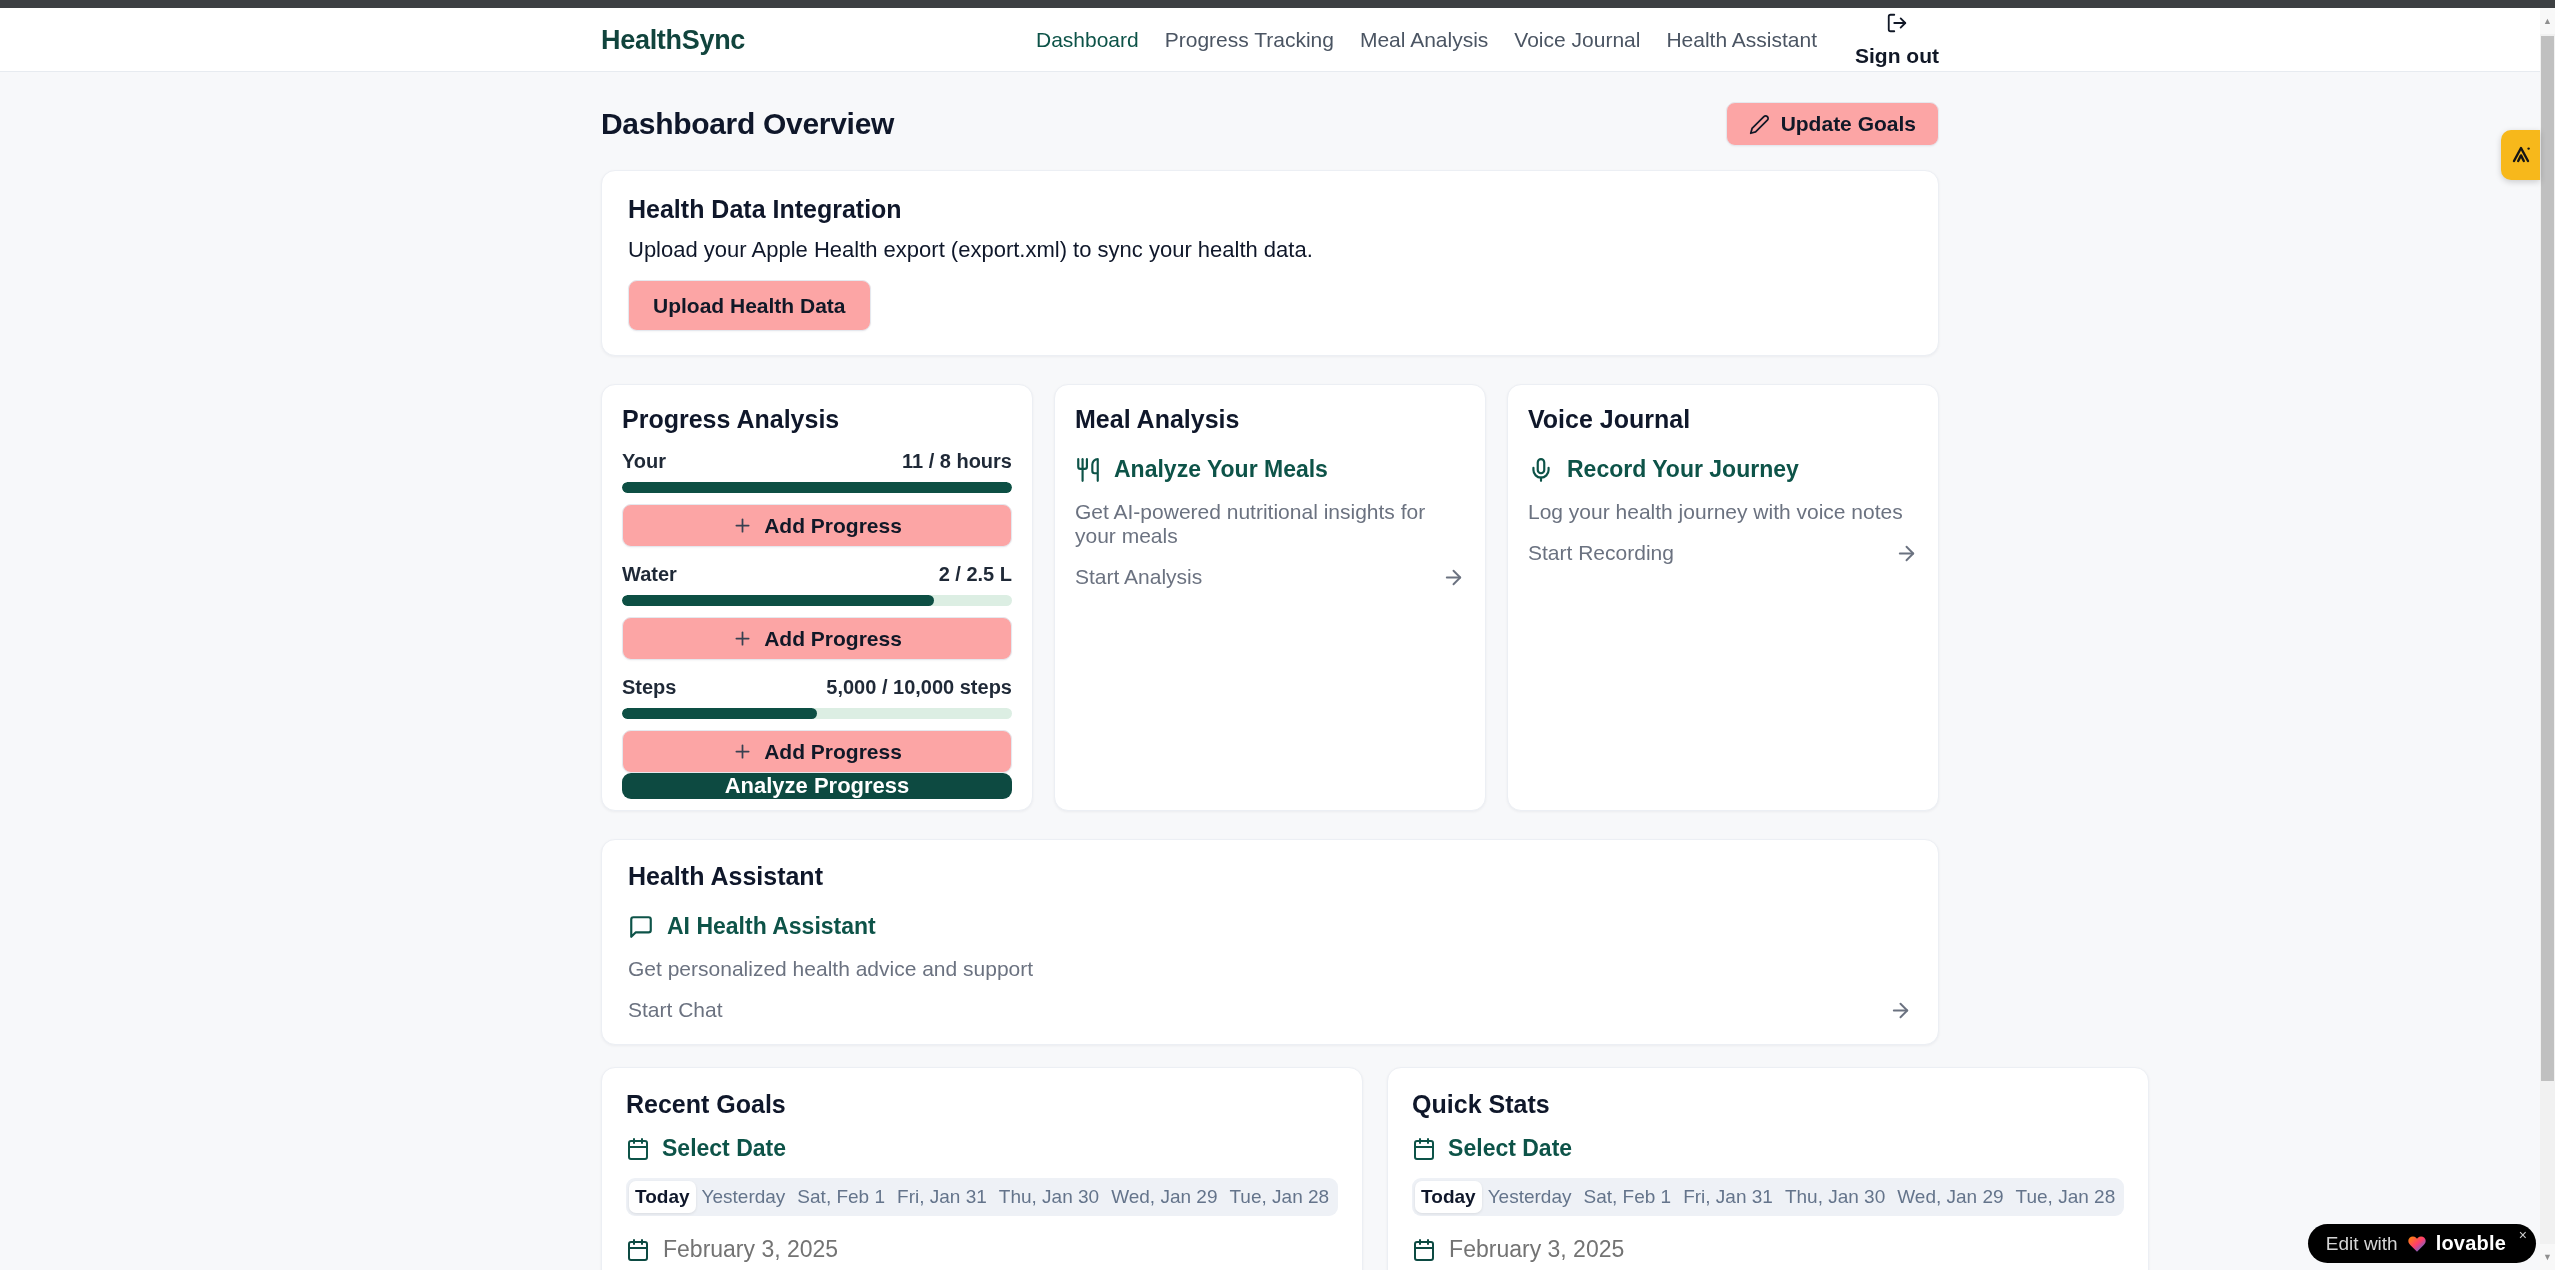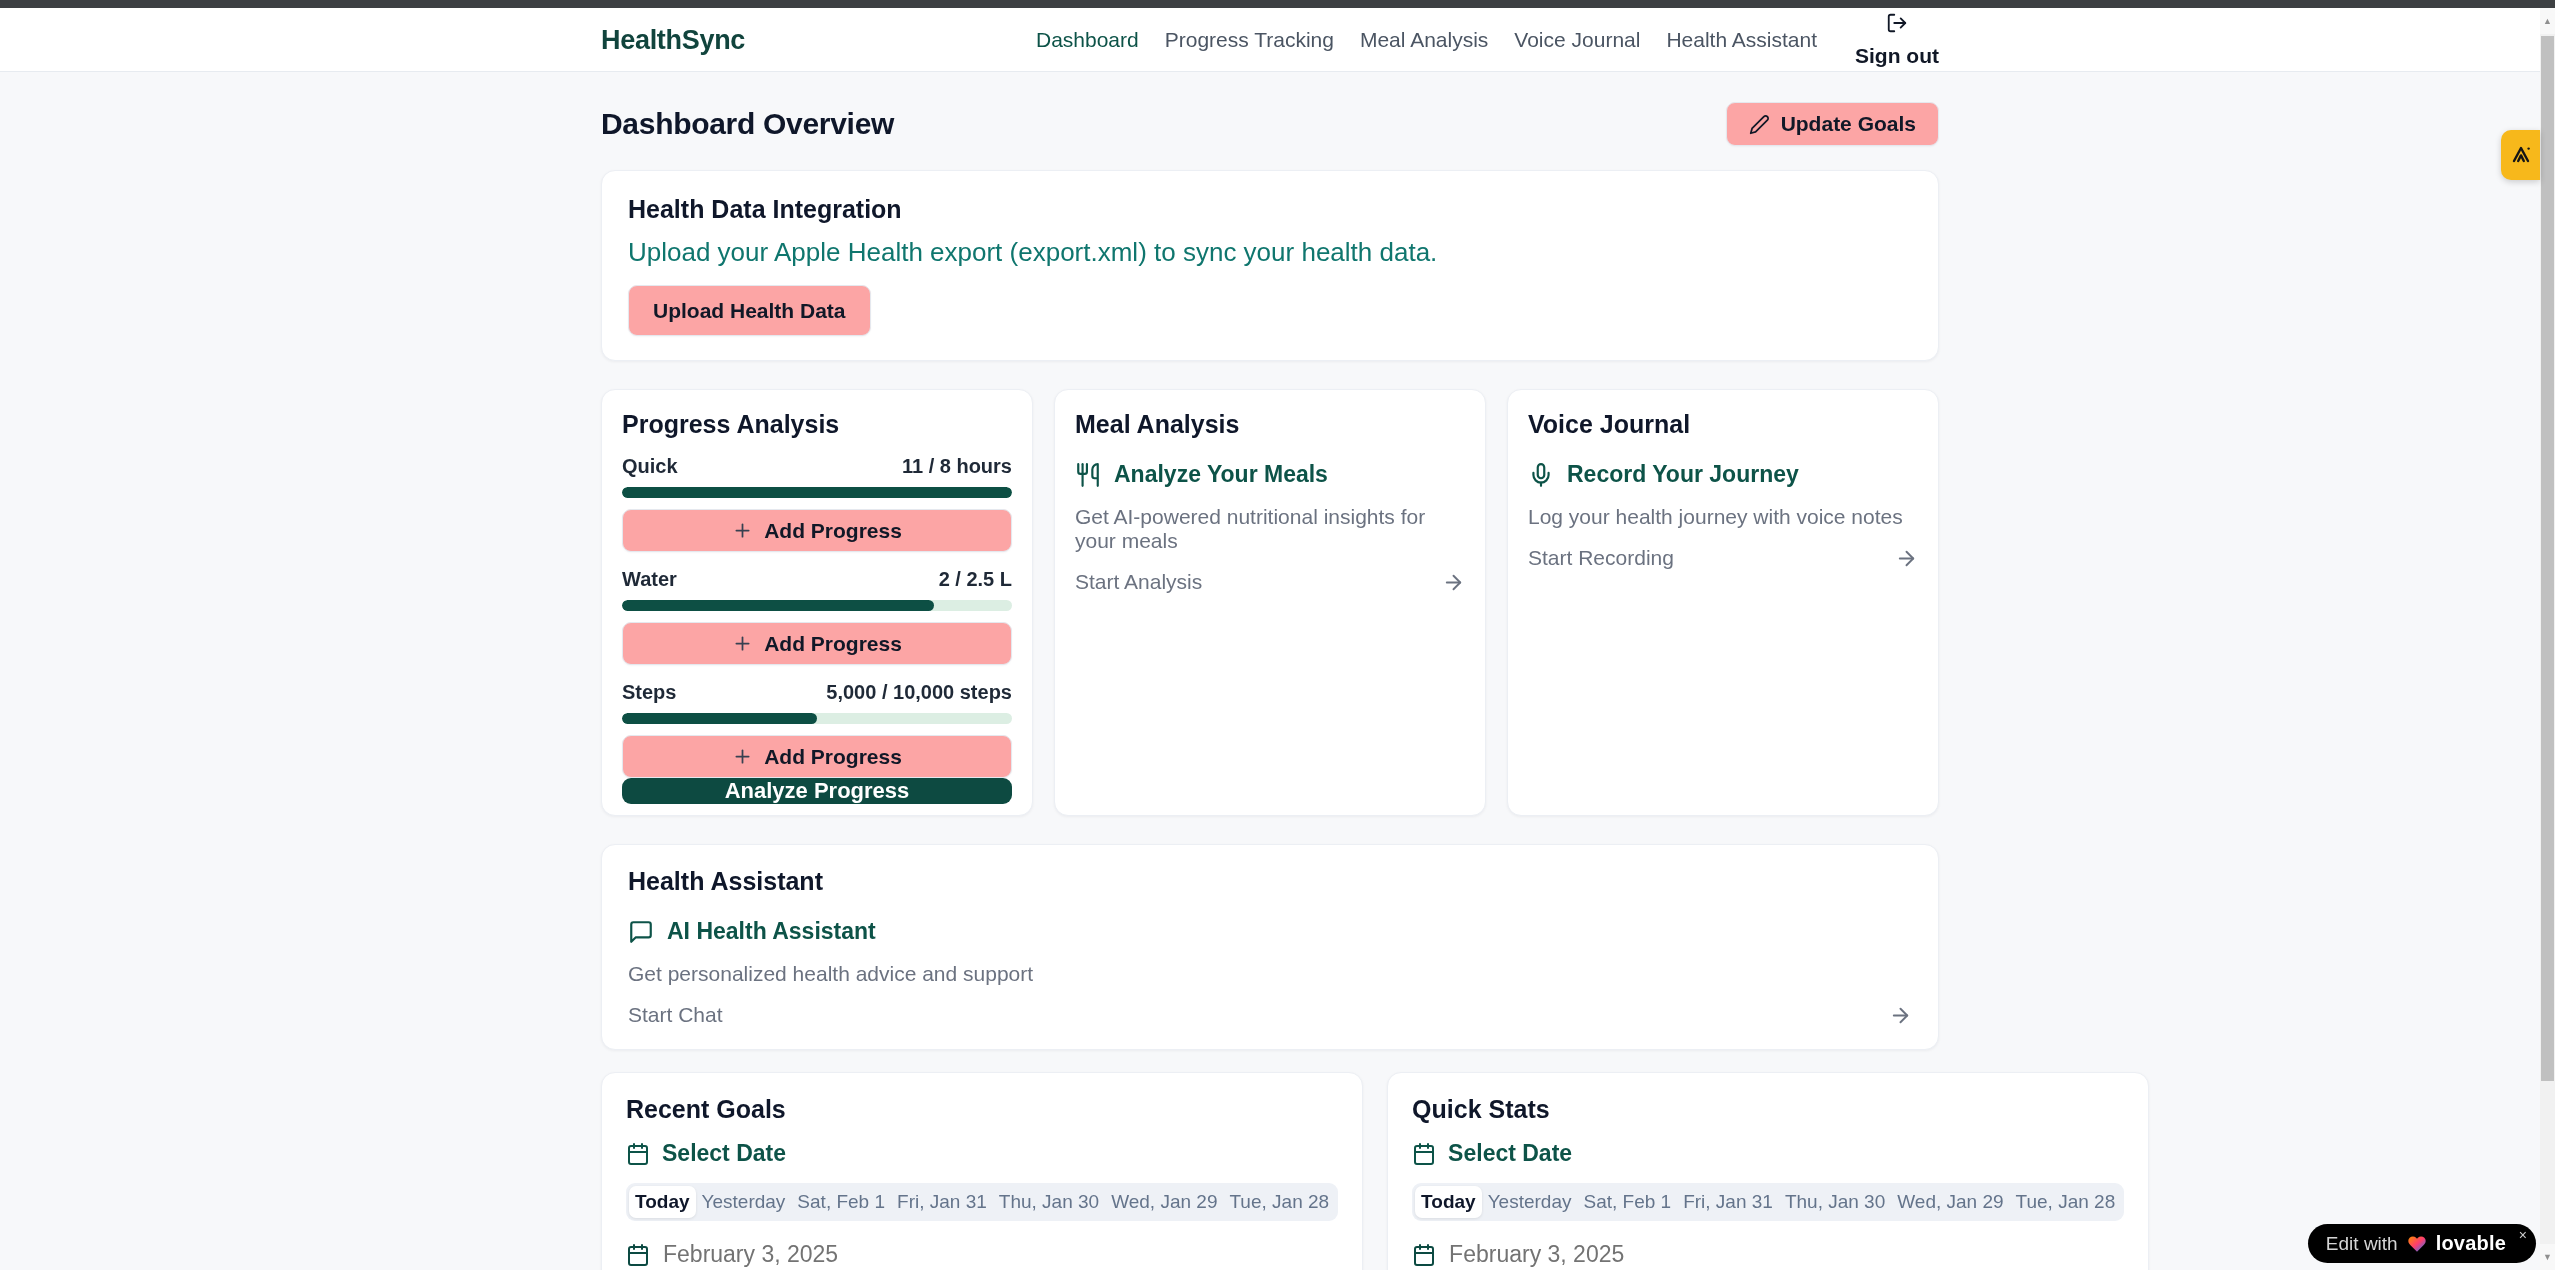--- a/index.html
+++ b/index.html
@@ -35,21 +35,21 @@
          box-shadow:0 1px 2px rgba(16,24,40,.04); }
   .btn svg { width:21px; height:21px; stroke:#111827; }
   .btn-update { height:44px; padding:0 22px; }
 
   
   .card { background:#fff; border:1px solid #eceff4; border-radius:14px;
           box-shadow:0 1px 3px rgba(16,24,40,.05); }
   .card-title { font-size:25px; font-weight:600; color:#0f172a; }
 
   .hdi-card { margin-top:24px; padding:24px 26px; }
-  .hdi-desc { margin-top:13px; font-size:26px; color:#0f766e; }
+  .hdi-desc { margin-top:13px; font-size:22px; color:#0f172a; }
   .btn-upload { margin-top:17px; height:51px; padding:6px 24px; font-weight:700; }
 
   
   .col3 { display:grid; grid-template-columns:1fr 1fr 1fr; gap:21px; margin-top:28px; }
   .col3 > .card { height:427px; padding:20px; display:flex; flex-direction:column; }
 
   .goal-block { margin-top:16px; }
   .goal-row { display:flex; align-items:center; justify-content:space-between; }
   .goal-label { font-size:20px; font-weight:700; color:#1f2937; }
   .goal-value { font-size:20px; font-weight:700; color:#1f2937; }
@@ -154,21 +154,21 @@
       <button class="btn btn-upload">Upload Health Data</button>
     </section>
 
     <div class="col3">
 
       <section class="card">
         <div class="card-title">Progress Analysis</div>
 
         <div class="goal-block">
           <div class="goal-row">
-            <span class="goal-label">Quick</span>
+            <span class="goal-label">Your</span>
             <span class="goal-value">11 / 8 hours</span>
           </div>
           <div class="bar">
               <div class="bar-fill" style="width: 100%;"></div>
             </div>
           <button class="btn btn-add">
             <svg viewBox="0 0 24 24" fill="none" stroke-width="2" stroke-linecap="round">
                 <path d="M5 12h14"></path>
                 <path d="M12 5v14"></path>
               </svg>

